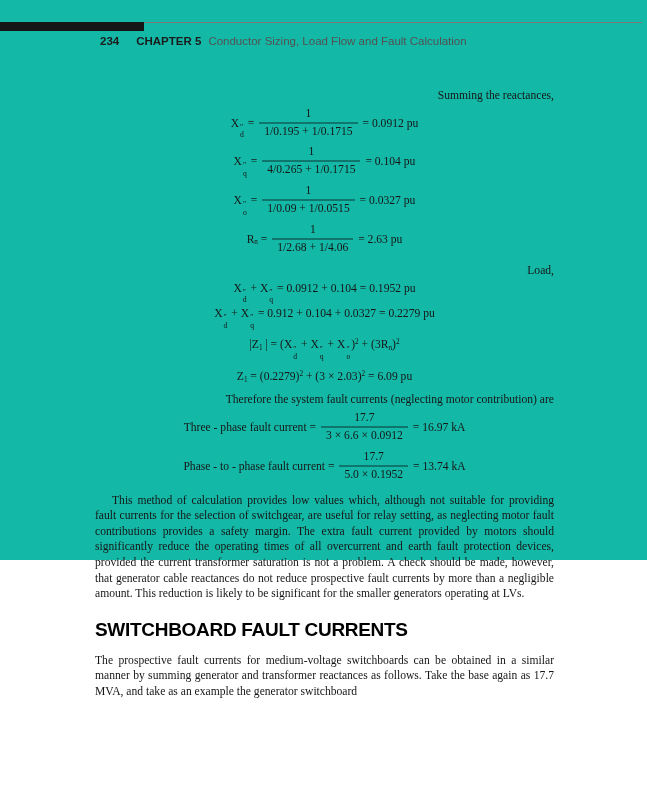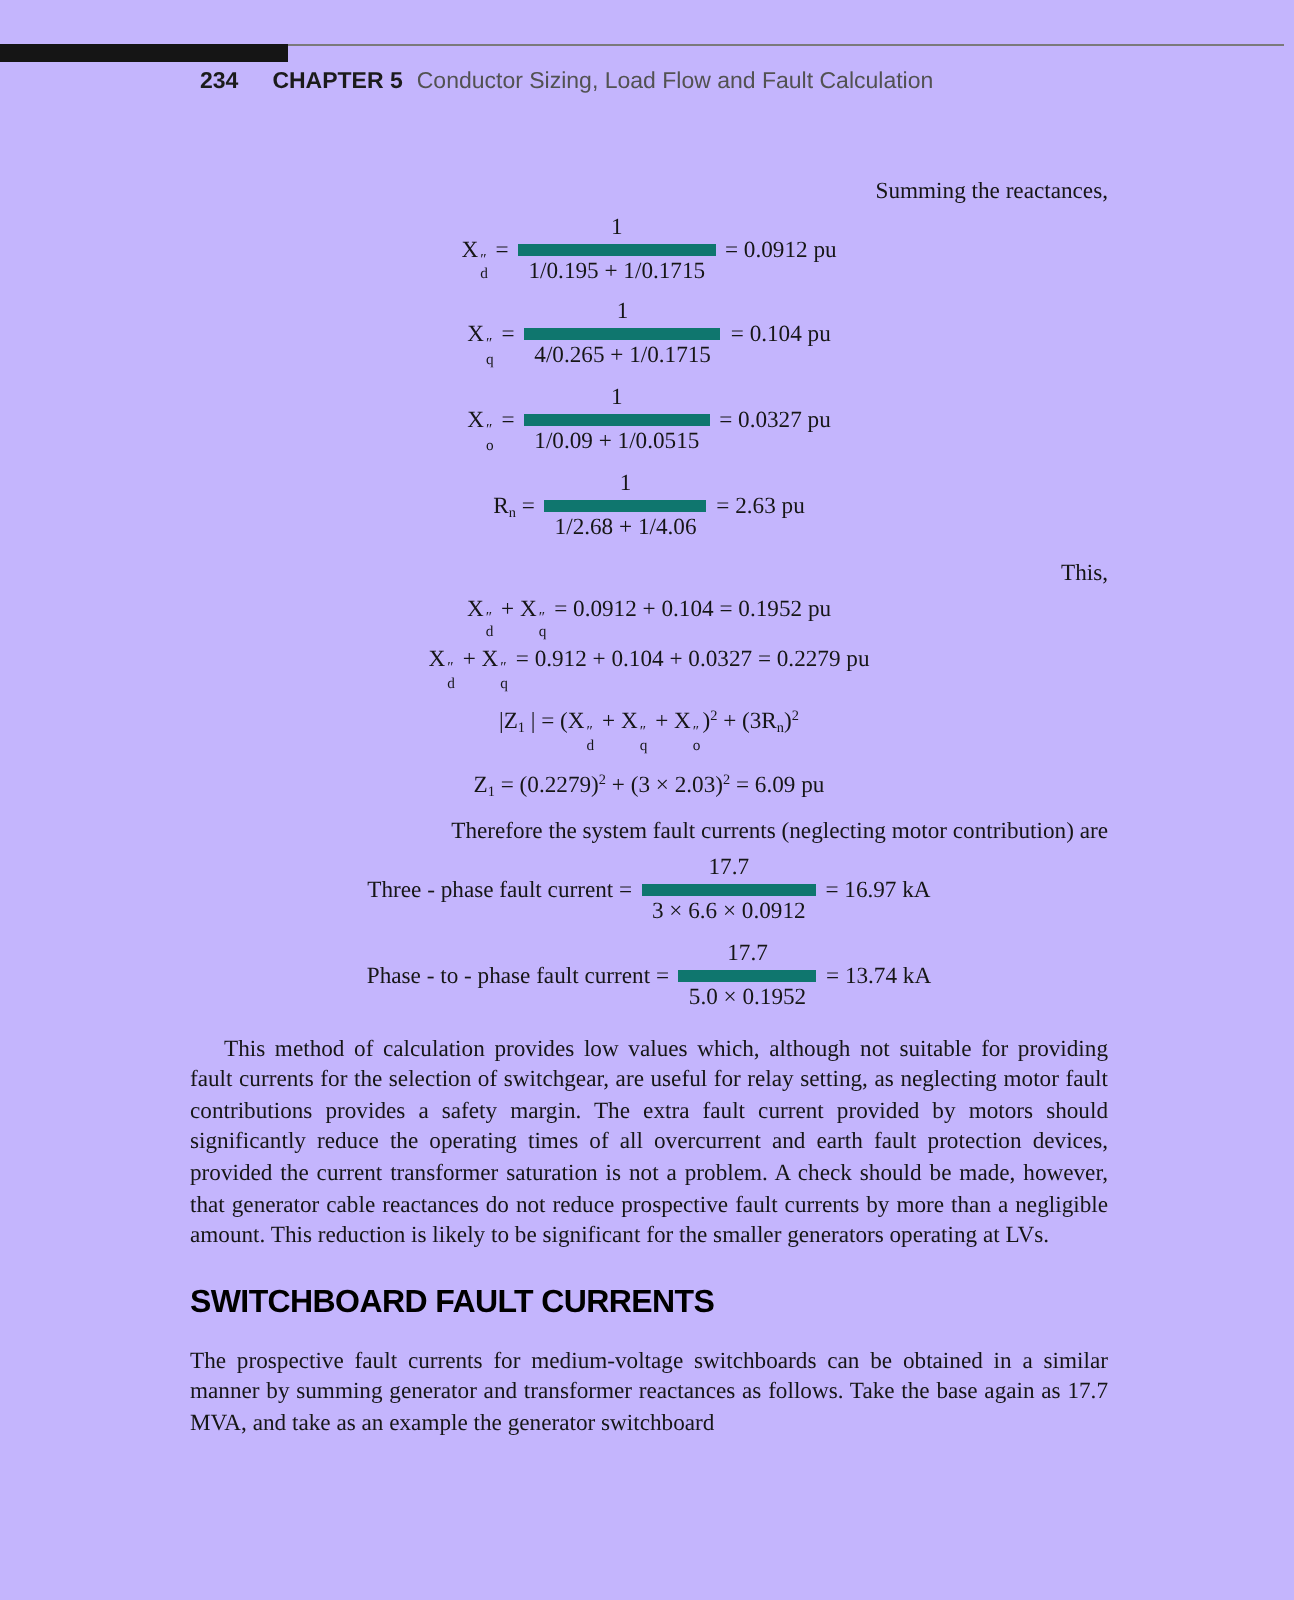--- a/index.html
+++ b/index.html
@@ -1,20 +1,20 @@
 <!DOCTYPE html>
 <html><head>
 <meta charset="utf-8">
 <style>
   * { box-sizing: border-box; }
   html, body { margin: 0; padding: 0; }
   body { width: 647px; height: 800px; background: #ffffff; overflow: hidden; }
 
   .page {
-    position: relative; width: 647px; height: 800px; background: #c4b5fd;
+    position: relative; width: 647px; height: 560px; background: #14b8a6;
     color: #161616; font-family: "Liberation Serif", "DejaVu Serif", serif;
   }
 
   
   .hdr-rule { position: absolute; left: 0; top: 22px; width: 642px; height: 1px; background: #7a7a7a; }
   .hdr-bar  { position: absolute; left: 0; top: 22px; width: 144px; height: 9px; background: #151515; }
   .hdr-text { position: absolute; left: 100px; top: 35px; white-space: nowrap;
               font-family: "Liberation Sans", "DejaVu Sans", sans-serif; font-size: 11.5px; }
   .pg-num   { font-weight: 700; color: #1b1b1b; }
   .ch-label { font-weight: 700; color: #1b1b1b; margin-left: 17px; }
@@ -29,36 +29,36 @@
 
   .eq-group { text-align: center; }
   .eq-line  { white-space: nowrap; }
   .g-frac .eq-line  { margin: 4px 0 7px; }
   .g-plain .eq-line { margin: 2px 0; }
   .g-imp .eq-line   { margin: 8px 0; }
 
   .frac { display: inline-block; vertical-align: middle; text-align: center;
           margin: 0 2px; position: relative; top: -1px; }
   .frac .num { display: block; padding: 0 5px 1px; line-height: 1.2; }
-  .frac .den { display: block; border-top: 6px solid #0f766e; padding: 1px 5px 0; line-height: 1.2; }
+  .frac .den { display: block; border-top: 2px solid #0f766e; padding: 1px 5px 0; line-height: 1.2; }
 
   sub, sup { font-size: 0.62em; line-height: 0; }
   sup { vertical-align: 0.55em; }
   sub { vertical-align: -0.25em; }
 
   .ss { display: inline-flex; flex-direction: column; align-items: flex-start;
         font-size: 0.66em; line-height: 1; vertical-align: -0.45em; margin: 0 1px; }
   .ss .ss-sup { display: block; height: 0.95em; }
   .ss .ss-sub { display: block; }
 
   .body-para { margin: 10px 0 0; text-align: justify; }
   .body-para.indent { text-indent: 17px; }
 
   .section-heading { font-family: "Liberation Sans", "DejaVu Sans", sans-serif;
-        font-size: 16px; font-weight: 700; letter-spacing: -0.3px;
+        font-size: 19px; font-weight: 700; letter-spacing: -0.3px;
         color: #000; margin: 15px 0 4px; text-align: left; }
 </style>
 </head>
 <body>
 
 <div class="page">
 
   <div class="hdr-rule"></div>
   <div class="hdr-bar"></div>
 
@@ -79,21 +79,21 @@
             <span class="ss-sup">″</span>
             <span class="ss-sub">q</span>
           </span> = <span class="frac"><span class="num">1</span><span class="den">4/0.265 + 1/0.1715</span></span> = 0.104 pu</div>
         <div class="eq-line">X<span class="ss">
             <span class="ss-sup">″</span>
             <span class="ss-sub">o</span>
           </span> = <span class="frac"><span class="num">1</span><span class="den">1/0.09 + 1/0.0515</span></span> = 0.0327 pu</div>
         <div class="eq-line">R<sub>n</sub> = <span class="frac"><span class="num">1</span><span class="den">1/2.68 + 1/4.06</span></span> = 2.63 pu</div>
       </div>
 
-    <p class="lead mt">This,</p>
+    <p class="lead mt">Load,</p>
 
     <div class="eq-group g-plain">
         <div class="eq-line">X<span class="ss">
             <span class="ss-sup">″</span>
             <span class="ss-sub">d</span>
           </span> + X<span class="ss">
             <span class="ss-sup">″</span>
             <span class="ss-sub">q</span>
           </span> = 0.0912 + 0.104 = 0.1952 pu</div>
         <div class="eq-line">X<span class="ss">

